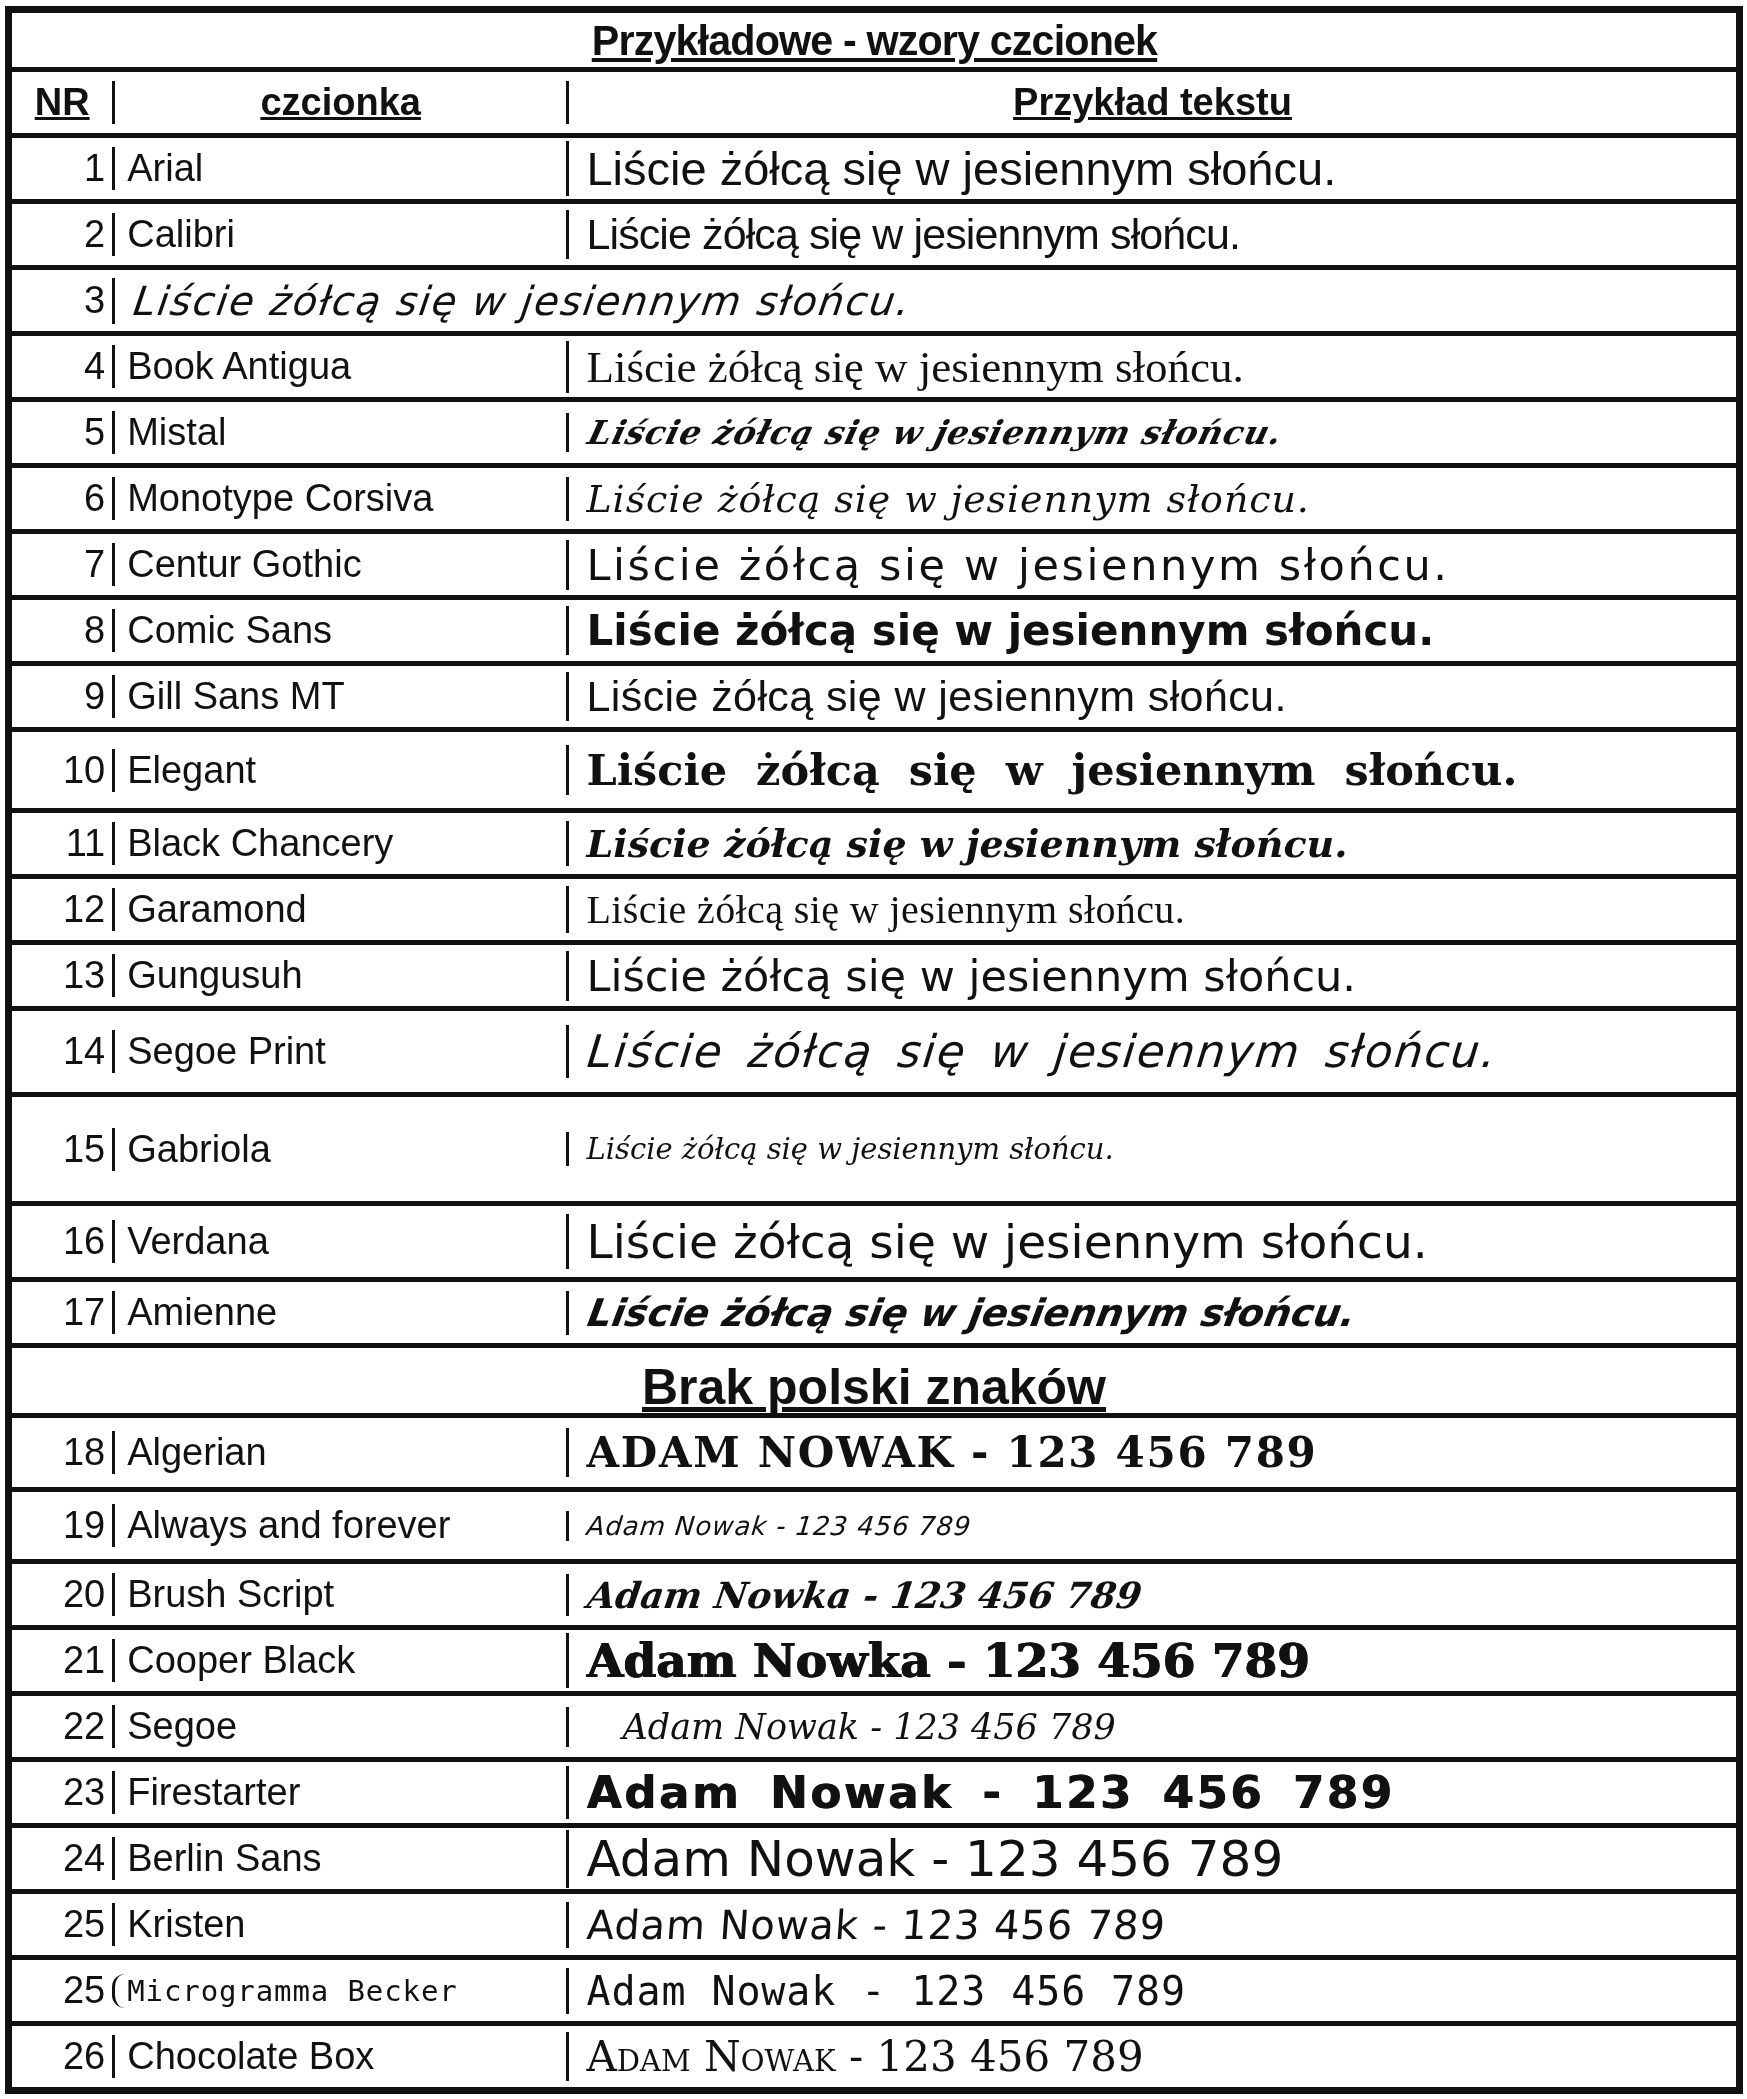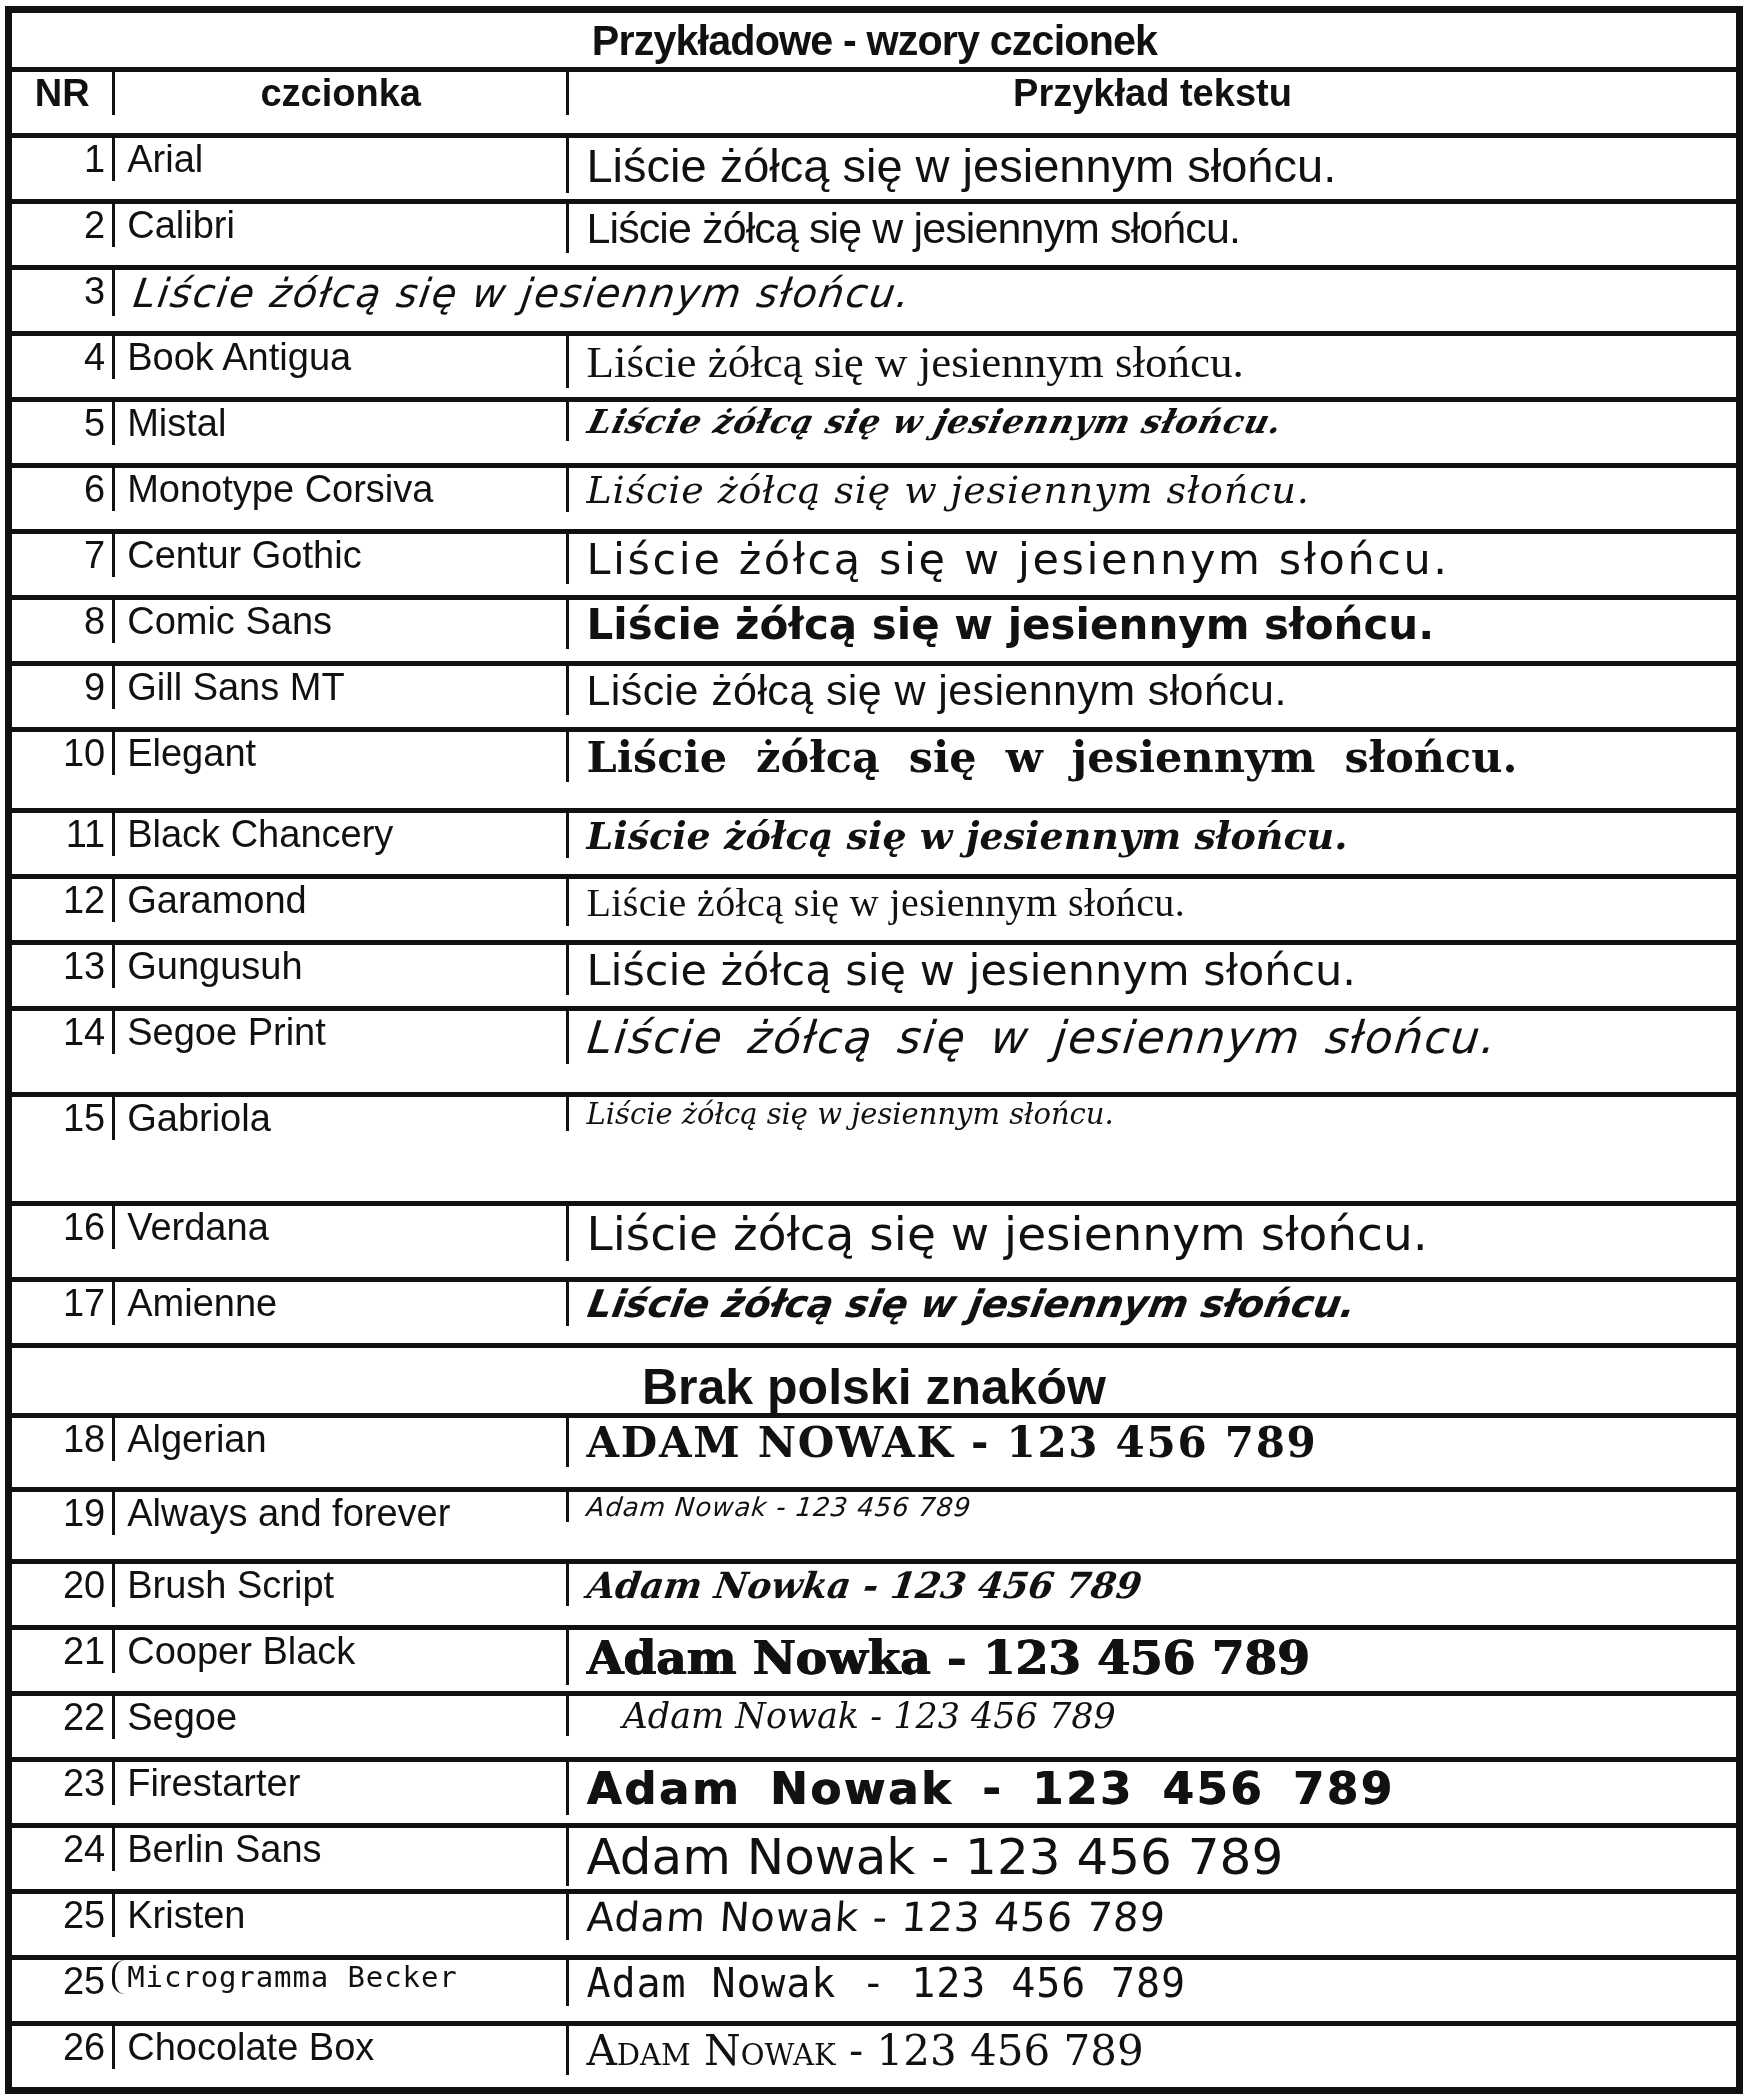--- a/index.html
+++ b/index.html
@@ -9,31 +9,31 @@
   html,body{margin:0;padding:0;background:var(--paper);}
   .page{
     width:1748px;height:2100px;box-sizing:border-box;
     background:var(--paper);padding:6px 5.2px;
     font-family:"Liberation Sans",sans-serif;color:var(--ink);
   }
   .table{
     box-sizing:border-box;width:100%;height:100%;
     border:7px solid var(--ink);display:flex;flex-direction:column;
   }
-  .trow{display:flex;align-items:stretch;}
+  .trow{display:flex;align-items:stretch;text-decoration:underline;}
   .trow + .trow, .rows .row, .rows + .trow{border-top:5.2px solid var(--ink);}
   .title-row{border-top:none;min-height:54px;align-items:center;justify-content:center;}
   .title-text{
     font-weight:bold;font-size:43px;letter-spacing:-0.9px;
     transform:scaleX(.96);white-space:nowrap;
   }
   .header-row{min-height:57px;}
   .section-row{min-height:57px;align-items:center;justify-content:center;}
   .section-text{font-weight:bold;font-size:50px;letter-spacing:0px;white-space:nowrap;margin-top:12px;}
-  .row{display:flex;align-items:flex-start;min-height:61px;}
+  .row{display:flex;align-items:center;min-height:61px;}
   .cell{display:flex;align-items:center;box-sizing:border-box;overflow:hidden;}
   .cell + .cell{border-left:3.5px solid var(--ink);}
   .nr{width:100px;justify-content:flex-end;padding-right:7px;font-size:38px;}
   .namecell{width:454px;padding-left:12px;font-size:38px;white-space:nowrap;}
   .sampcell{flex:1;padding-left:17.3px;}
   .hdr{justify-content:center;font-weight:bold;font-size:38px;padding:0;}
   .hdr.nr{padding-right:0;}
   .hdr.namecell{padding-left:0;}
   .sample{display:inline-block;transform-origin:0 80%;white-space:nowrap;line-height:1.1;}
 

